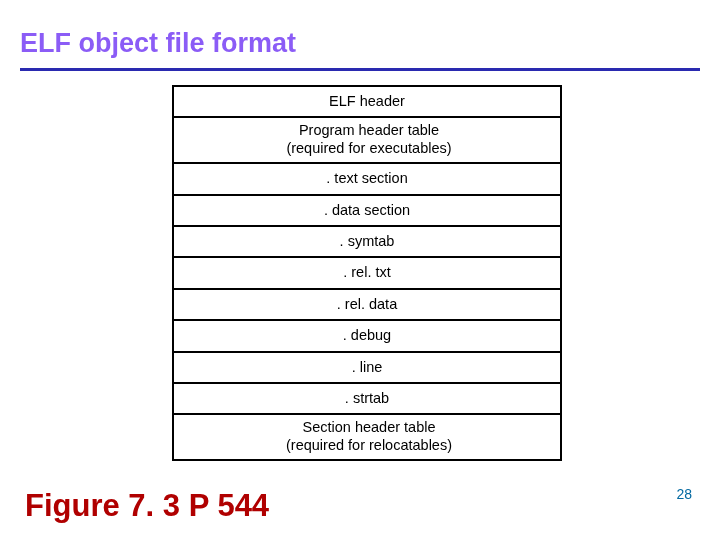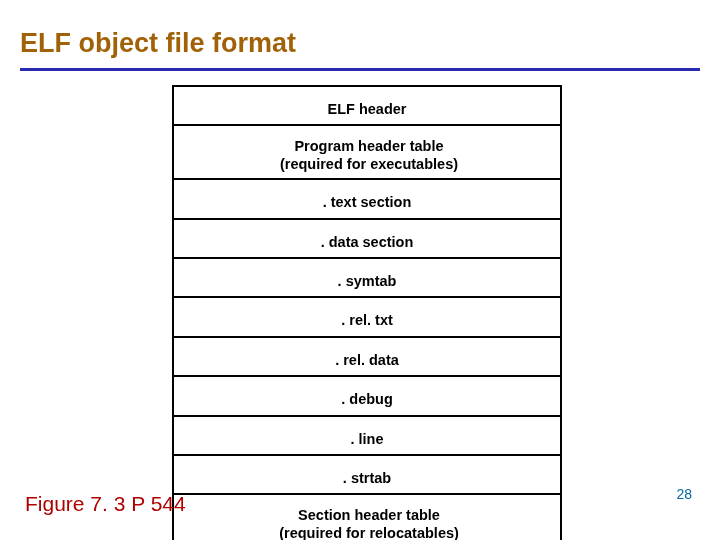--- a/index.html
+++ b/index.html
@@ -8,21 +8,21 @@
     width: 720px;
     height: 540px;
     background: #ffffff;
     font-family: Arial, Helvetica, sans-serif;
     position: relative;
   }
   .title {
     font-family: "Comic Sans MS", "Comic Sans", cursive, sans-serif;
     font-weight: bold;
     font-size: 27px;
-    color: #a16207;
+    color: #8b5cf6;
     position: absolute;
     left: 20px;
     top: 28px;
   }
   .title-underline {
     position: absolute;
     left: 20px;
     top: 68px;
     width: 680px;
     height: 3px;
@@ -33,44 +33,43 @@
     left: 172px;
     top: 85px;
     width: 390px;
     border: 2px solid #000;
     box-sizing: border-box;
   }
   .elf-cell {
     border-bottom: 2px solid #000;
     text-align: center;
     font-family: Arial, Helvetica, sans-serif;
-    font-weight: bold;
+    font-weight: normal;
     font-size: 14.5px;
     padding: 6px 4px;
     line-height: 1.2;
-    margin-top: 8px;
   }
   .single-line {
     padding: 6px 4px;
   }
   .two-line {
     padding: 4px 0 5px 4px;
   }
   .elf-cell:last-child {
     border-bottom: none;
     border-radius: 14px;
   }
   .figure-caption {
     font-family: "Comic Sans MS", "Comic Sans", cursive, sans-serif;
-    font-weight: normal;
-    font-size: 21px;
+    font-weight: bold;
+    font-size: 31px;
     color: #b00000;
     position: absolute;
     left: 25px;
-    bottom: 24px;
+    bottom: 16px;
   }
   .page-number {
     position: absolute;
     right: 28px;
     bottom: 38px;
     font-family: Arial, sans-serif;
     font-size: 14px;
     color: #0369a1;
   }
 </style>

